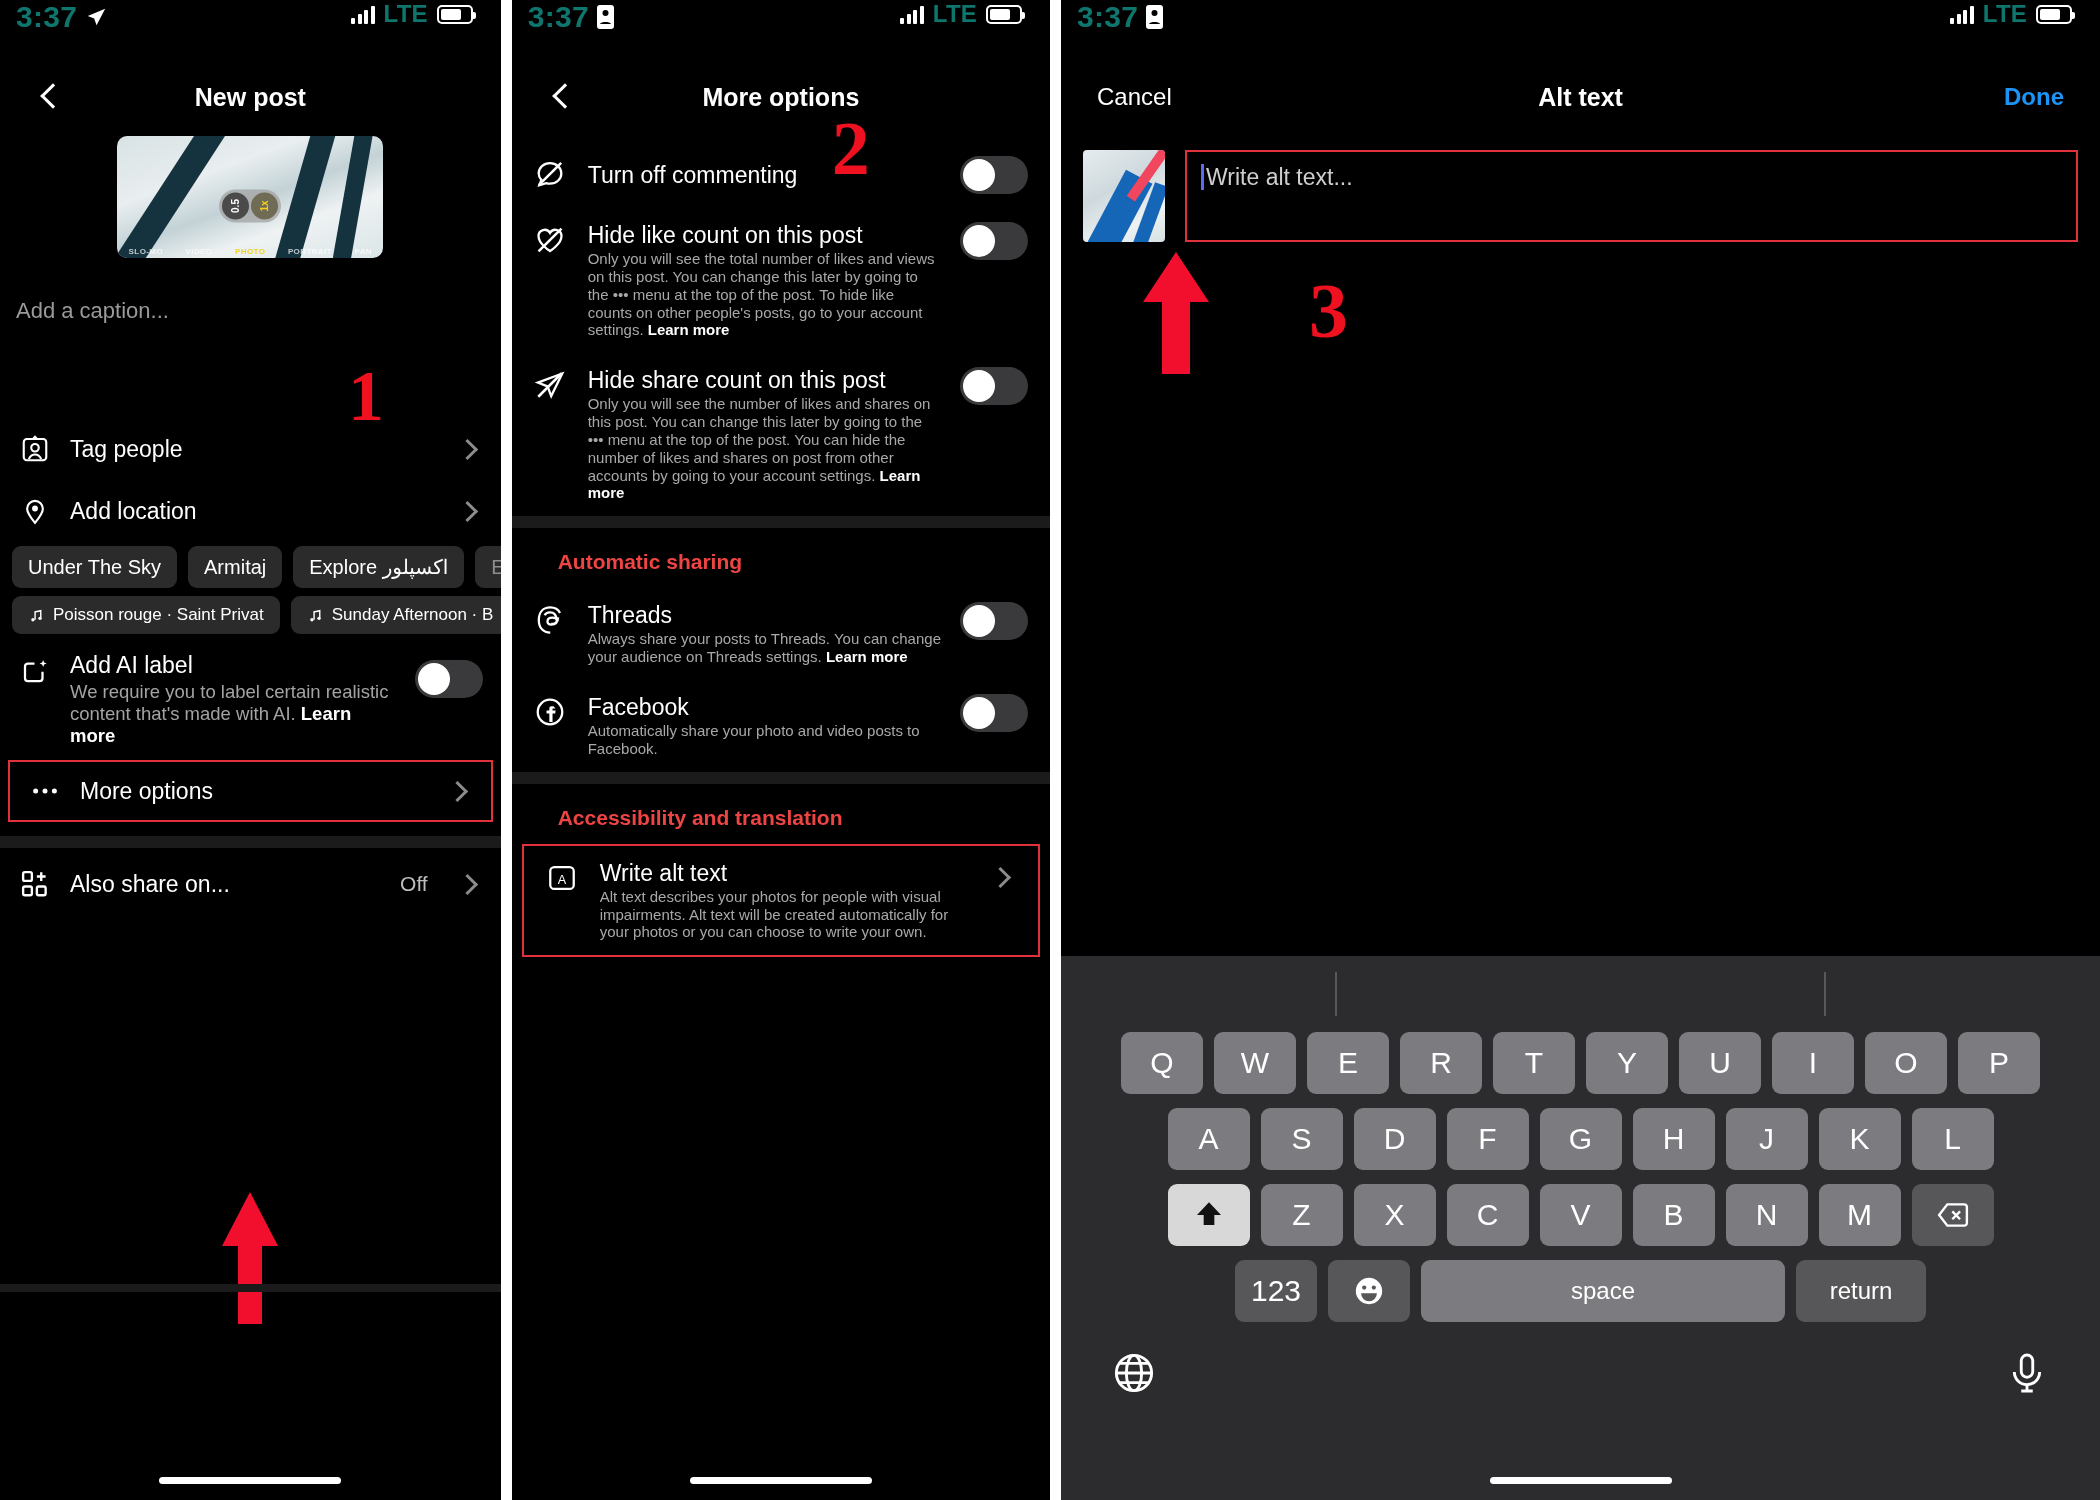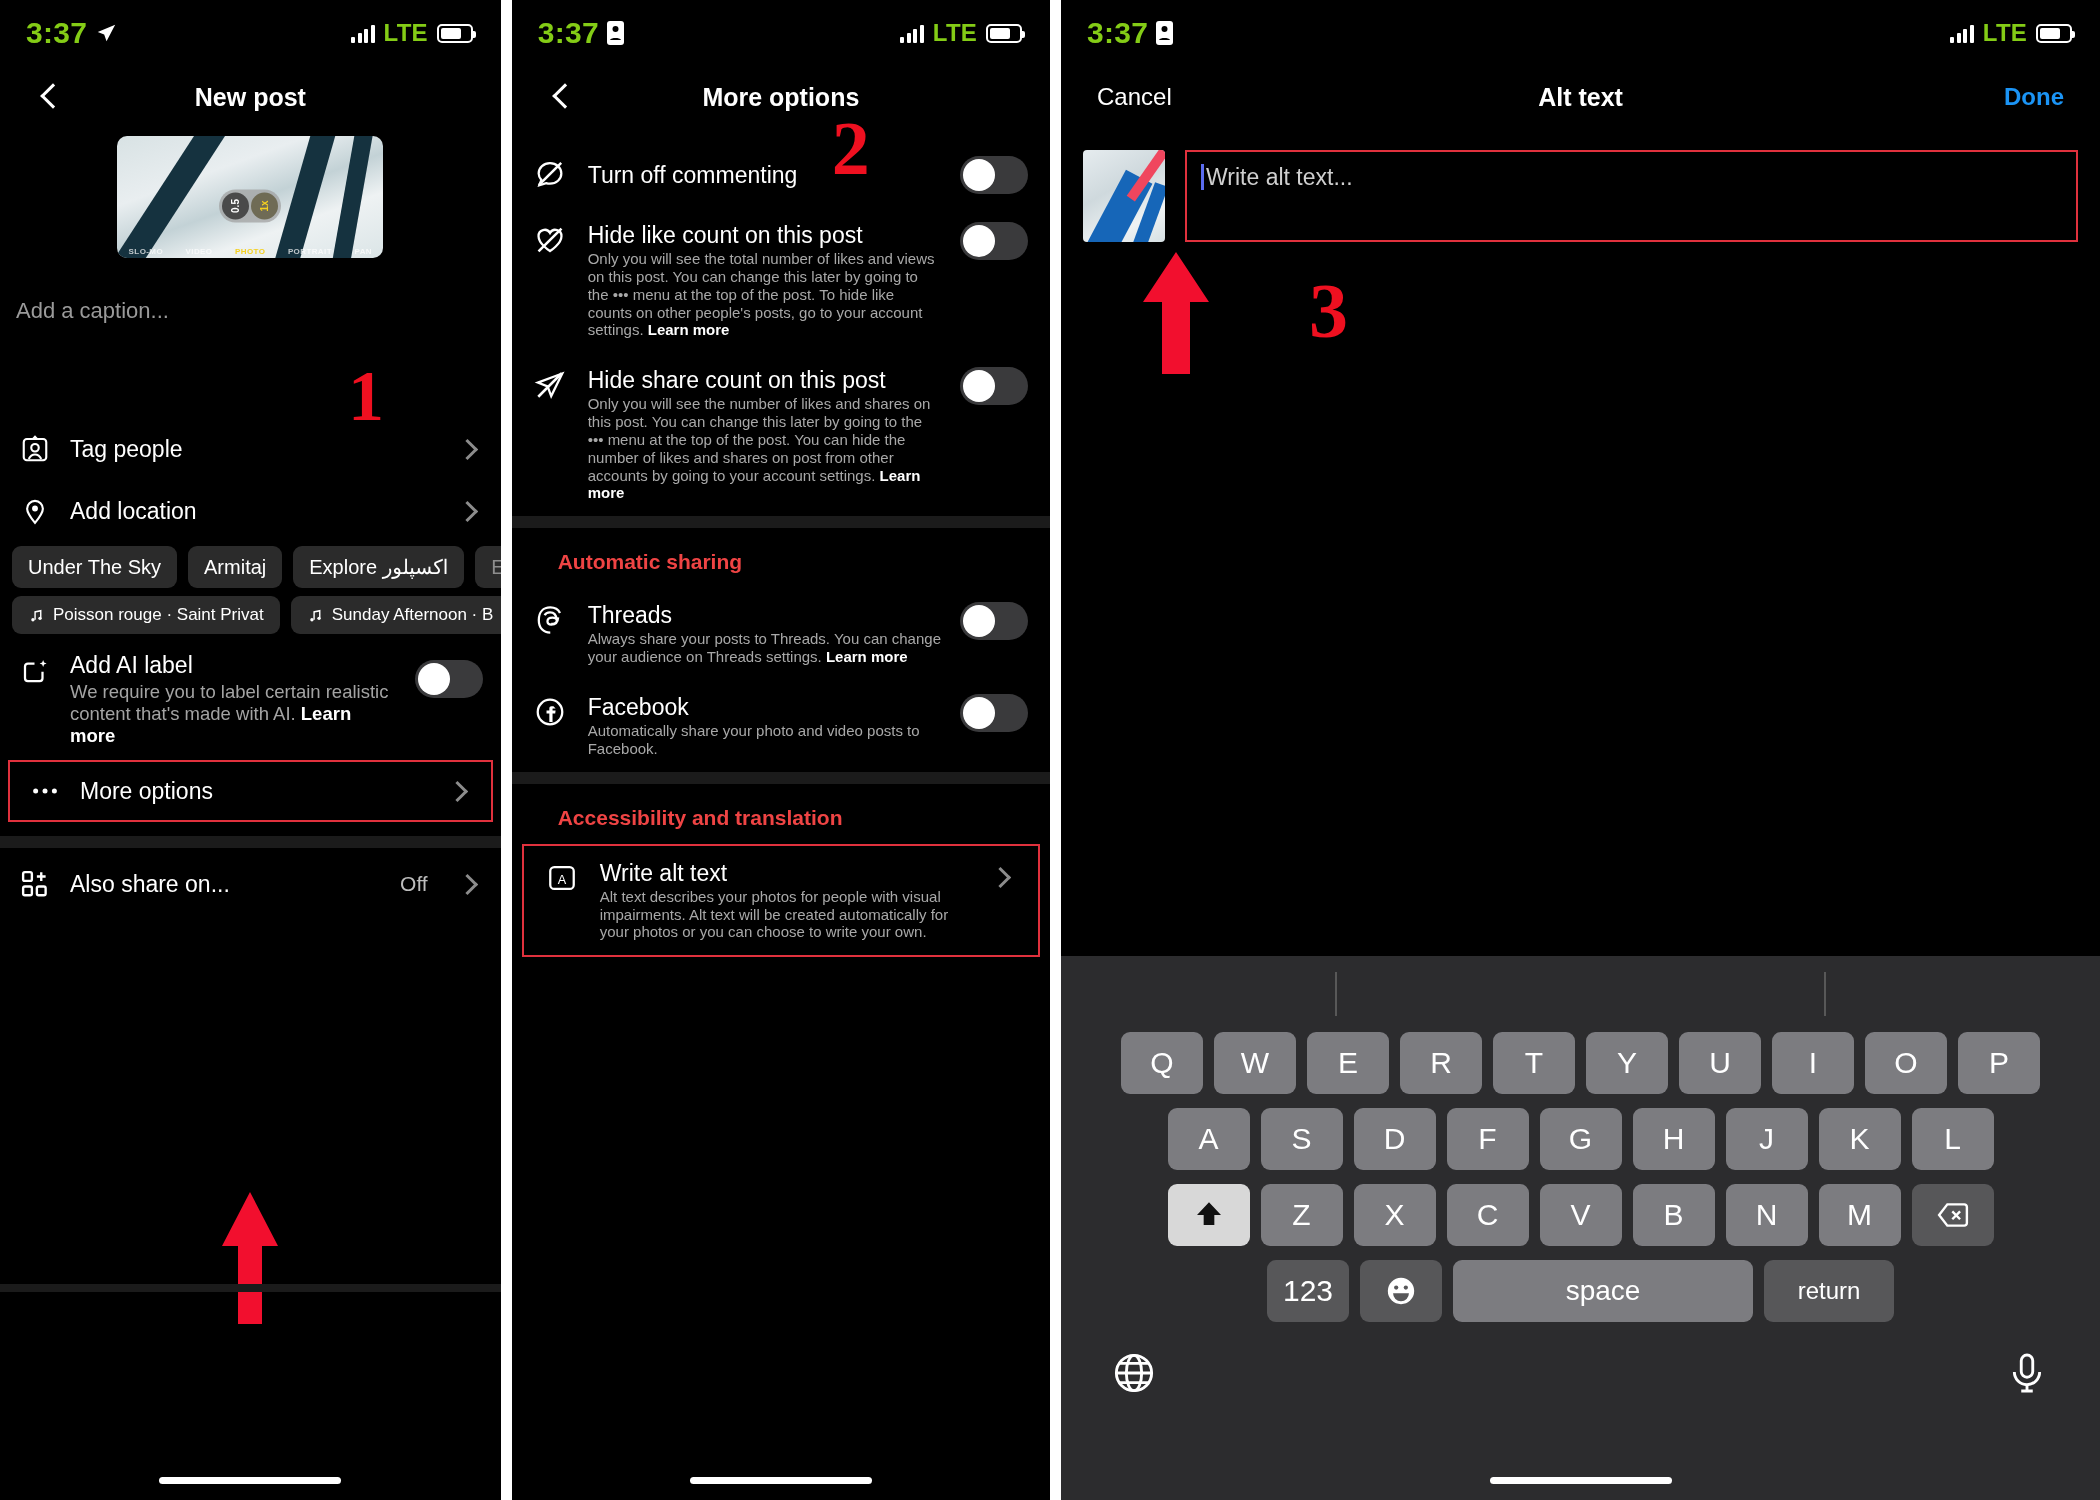--- a/index.html
+++ b/index.html
@@ -11,23 +11,23 @@
   }
   .screens { display: flex; width: 2100px; height: 1500px; }
   .panel { position: relative; height: 1500px; background: #000; overflow: hidden; }
   .panel.p1 { width: 506px; }
   .panel.p2 { width: 544px; }
   .panel.p3 { width: 1050px; }
   .gutter { width: 11px; height: 1500px; background: #ffffff; flex: 0 0 11px; }
 
   
   .statusbar {
-    height: 66px; display: flex; align-items: center;
-    justify-content: space-between; padding: 0 28px 0 26px;
-    color: #84cc16;
+    height: 66px; display: flex; align-items: flex-start;
+    justify-content: space-between; padding: 0 28px 0 16px;
+    color: #0f766e;
   }
   .sb-left { display: flex; align-items: center; gap: 8px; }
   .sb-time { font-size: 30px; font-weight: 700; letter-spacing: .3px; }
   .sb-right { display: flex; align-items: center; gap: 9px; }
   .sb-lte { font-size: 24px; font-weight: 700; letter-spacing: .2px; }
   .bars { display: flex; align-items: flex-end; gap: 2.5px; height: 20px; }
   .bars i { display:block; width: 4px; background: #fff; border-radius: 1px; }
   .bars i:nth-child(1){ height: 6px; }
   .bars i:nth-child(2){ height: 10px; }
   .bars i:nth-child(3){ height: 14px; }
@@ -138,21 +138,21 @@
   .kb { position:absolute; left:0; right:0; bottom:0; height: 544px; background:#2c2c2e; }
   .kb-pred { height: 76px; display:flex; align-items:center; justify-content:space-around;
     padding: 0 30px; }
   .kb-pred .divx { width: 2px; height: 44px; background:#585858; }
   .kb-row { display:flex; justify-content:center; gap: 11px; margin-bottom: 14px; padding: 0 8px; }
   .key { background:#7c7c80; color:#fff; border-radius: 9px; height: 62px; width: 82px;
     display:flex; align-items:center; justify-content:center; font-size: 30px; }
   .key.dark { background:#575759; }
   .key.light { background:#d8d8d8; color:#111; }
   .key.wide { width: 130px; font-size: 24px; }
-  .key.space { width: 300px; font-size: 28px; }
+  .key.space { width: 364px; font-size: 24px; }
   .kb-bottom { display:flex; align-items:center; justify-content:space-between;
     padding: 14px 50px 0 50px; }
   .kb-bottom svg { width: 46px; height: 46px; }
 </style>
 </head>
 <body>
 
 <div class="screens">
 
   <div class="panel p1">

